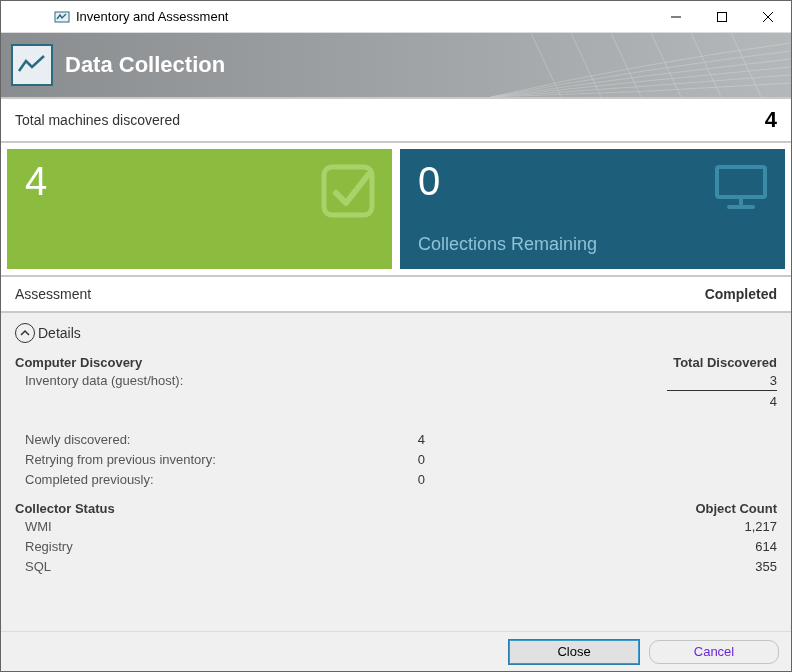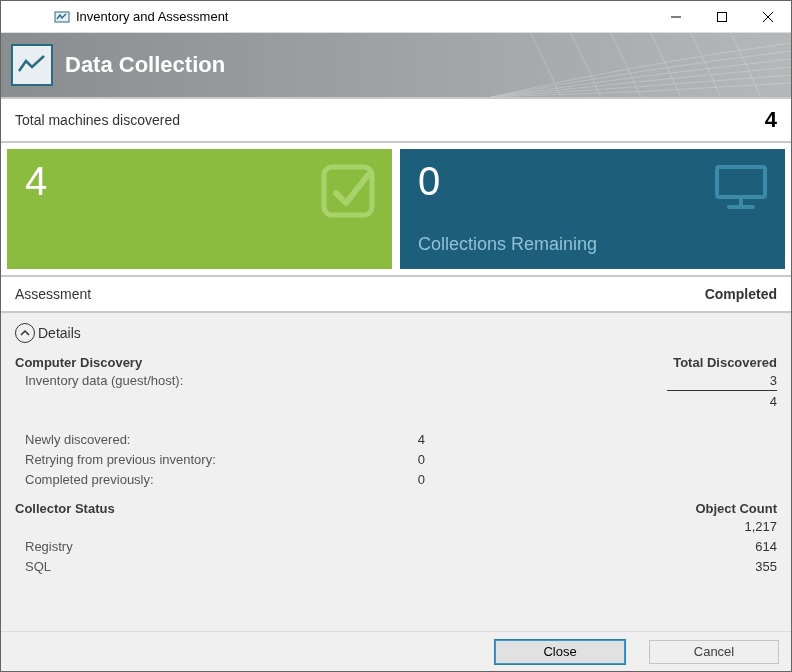--- a/index.html
+++ b/index.html
@@ -193,37 +193,38 @@
   }
   .gap { height: 18px; }
   
   .footer {
     height: 40px;
     background: #f0f0f0;
     border-top: 1px solid #dcdcdc;
     display: flex;
     align-items: center;
     justify-content: flex-end;
-    gap: 24px;
+    gap: 10px;
     padding: 0 12px;
   }
   .btn {
     width: 130px;
     height: 24px;
     border: 1px solid #8d8d8d;
     background: #e1e1e1;
     font-size: 13px;
     text-align: center;
     line-height: 22px;
     color: #000;
   }
   .btn.disabled {
-    color: #404040;
+    color: #6d28d9;
     border-color: #c4c4c4;
     background: #efefef;
+    border-radius: 10px;
   }
   .btn.primary {
     border: 1px solid #3b99cc;
     outline: 1px solid #2b7fb0;
   }
   .app-icon {
     width: 16px; height: 16px;
   }
 </style>
 </head>
@@ -364,20 +365,21 @@
         <span class="col-right"></span>
       </div>
     </div>
 
     <div class="section-head-row" style="margin-top:12px">
       <span>Collector Status</span>
       <span>Object Count</span>
     </div>
     <div class="detail-grid">
       <div class="detail-row">
+        <span class="col-label">WMI</span>
         <span class="col-mid"></span>
         <span class="col-right">1,217</span>
       </div>
       <div class="detail-row">
         <span class="col-label">Registry</span>
         <span class="col-mid"></span>
         <span class="col-right">614</span>
       </div>
       <div class="detail-row">
         <span class="col-label">SQL</span>

